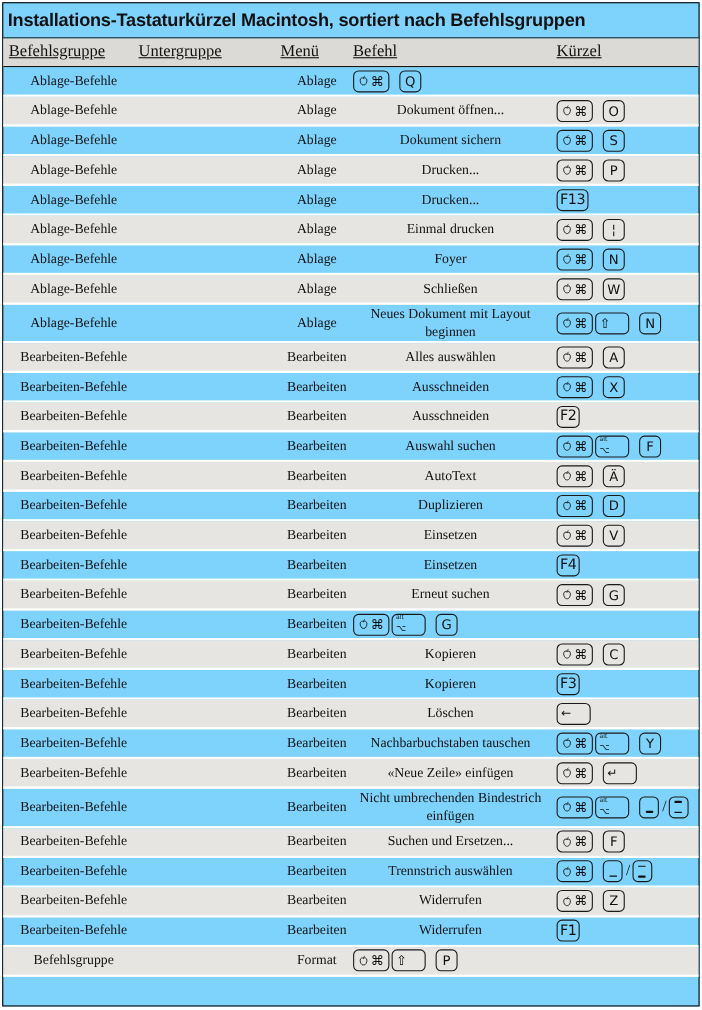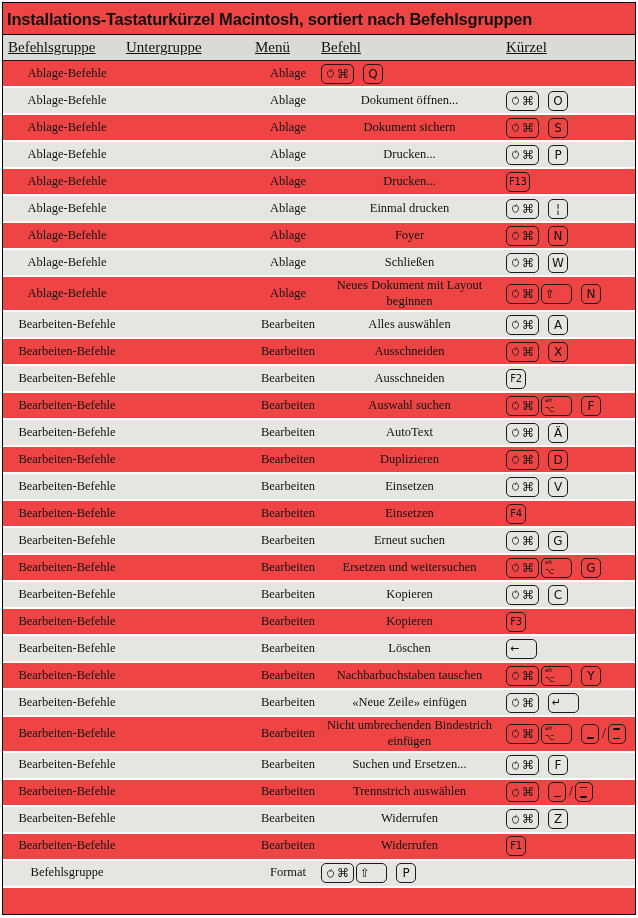--- a/index.html
+++ b/index.html
@@ -1,19 +1,19 @@
 <!DOCTYPE html>
 <html lang="de"><head>
 <meta charset="utf-8">
 <style>
   html,body{margin:0;padding:0;background:#fff;}
   body{width:638px;height:918px;overflow:hidden;position:relative;}
   .page{
     position:absolute;left:2px;top:2px;right:2px;bottom:3px;
-    border:1.5px solid #000;background:#ef4444;
+    border:1.5px solid #000;background:#7dd3fc;
     font-family:"Liberation Serif",serif;color:#111;
   }
   .title{
     font-family:"Liberation Sans",sans-serif;
     font-weight:bold;font-size:16.5px;letter-spacing:-0.2px;
     padding:7px 4px 5px 4px;border-bottom:1.5px solid #000;
   }
   .grid{
     display:grid;
     grid-template-columns:118px 129px 66px 185px 1fr;
@@ -36,21 +36,21 @@
     box-sizing:border-box;display:inline-flex;align-items:center;justify-content:center;
     height:20px;min-width:20px;padding:0 2px;
     border:1.5px solid #1a1a1a;border-radius:5px;margin-right:2px;
     font-family:"DejaVu Sans",sans-serif;font-size:12px;line-height:1;color:#111;
     flex:none;
   }
   .key-cmd{min-width:33px;}
   .key-cmd .cmd-glyph{font-size:12px;margin-left:2px;}
   .key-cmd svg{display:block;}
   .key-wide{min-width:31px;justify-content:flex-start;padding-left:3px;}
-  .key-fn{font-size:10px;min-width:20px;letter-spacing:-0.3px;}
+  .key-fn{font-size:13px;min-width:20px;letter-spacing:-0.3px;}
   .key-alt{min-width:31px;position:relative;}
   .key-alt .alt-top{position:absolute;top:1px;left:3px;font-size:5.5px;line-height:1;}
   .key-alt .alt-glyph{position:absolute;bottom:1px;left:3px;font-size:8px;line-height:1;}
   .key-dash{align-items:flex-end;padding-bottom:4px;min-width:18px;}
   .key-dash i,.key-dash2 i{display:block;width:7px;height:1.5px;background:#111;border-radius:1px;}
   .key-dash2{flex-direction:column;justify-content:space-between;padding:3.5px 2px;min-width:18px;}
   .keysep{font-family:"Liberation Serif",serif;font-size:14px;margin:0 2px 0 1px;flex:none;}
   .keygap{display:inline-block;width:7px;flex:none;}
   .glyph-sh{font-size:12px;}
   .glyph-md{font-size:11px;}
@@ -353,21 +353,20 @@
             <span class="cmd-glyph">⌘</span>
           </span>
           <span class="keygap"></span>
           <span class="key">G</span>
         </div>
       </div>
       <div class="grid row">
         <div class="cell">Bearbeiten-Befehle</div>
         <div class="cell"></div>
         <div class="cell">Bearbeiten</div>
-        <div class="cell command">Ersetzen und weitersuchen</div>
         <div class="cell keys">
           <span class="key key-cmd">
             <svg width="9" height="11" viewBox="0 0 20 24">
               <path d="M10 7 C7.8 4.8 3.6 6 3.2 10.5 C2.8 15.5 6.2 20.5 9 20.5 C9.8 20.5 10 20 10 20 C10 20 10.2 20.5 11 20.5 C13.8 20.5 17.2 15.5 16.8 10.5 C16.4 6 12.2 4.8 10 7 Z" fill="none" stroke="#1a1a1a" stroke-width="1.8"></path>
               <path d="M10 7 C9.8 4.6 11 3 12.8 2.4" fill="none" stroke="#1a1a1a" stroke-width="1.8"></path>
             </svg>
             <span class="cmd-glyph">⌘</span>
           </span>
           <span class="key key-alt">
             <span class="alt-top">alt</span>

